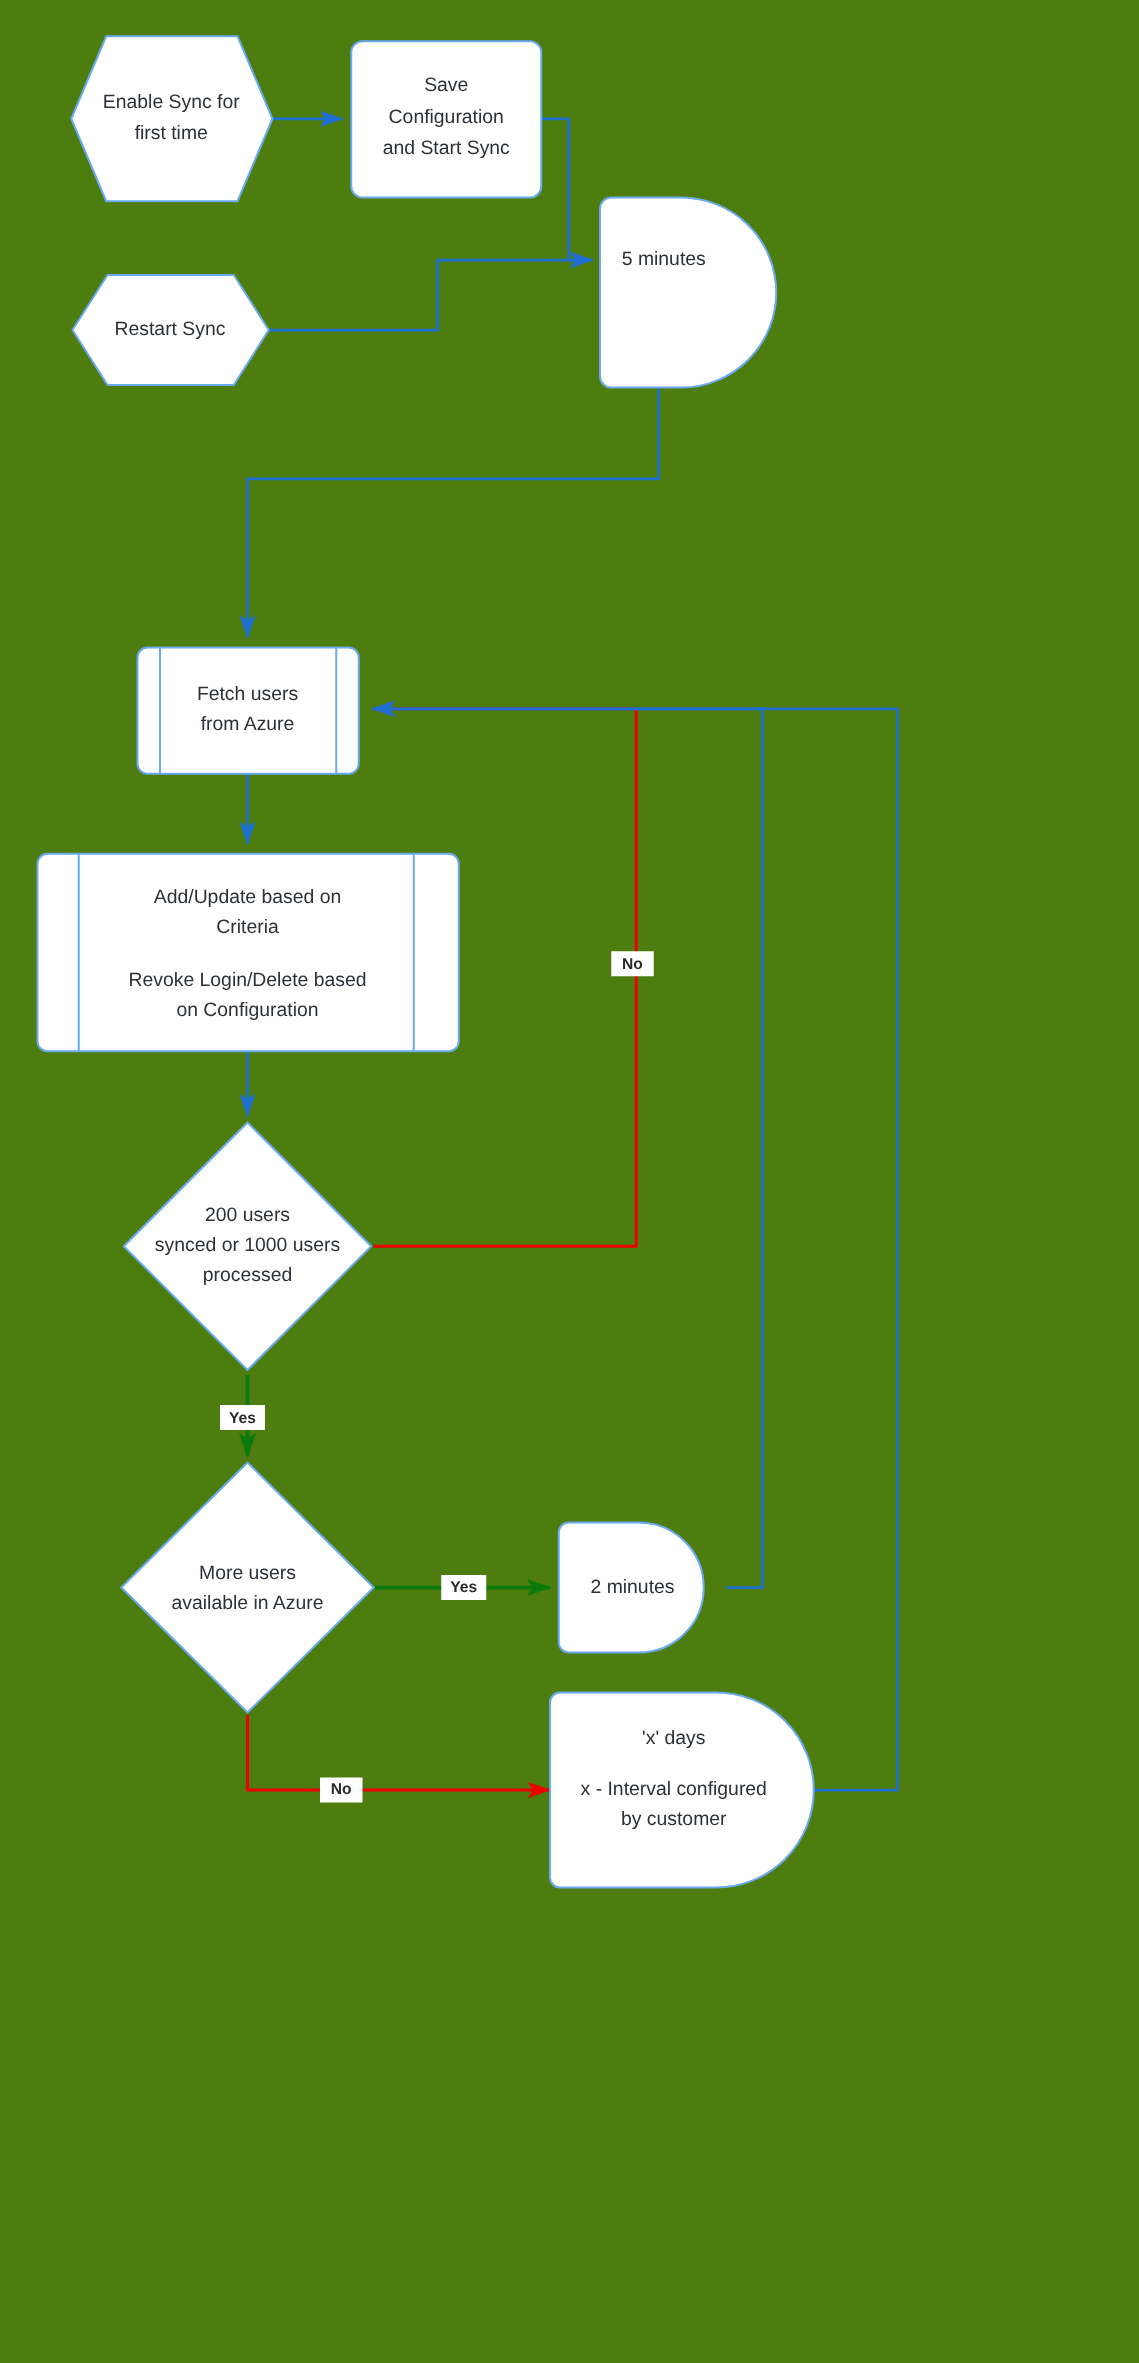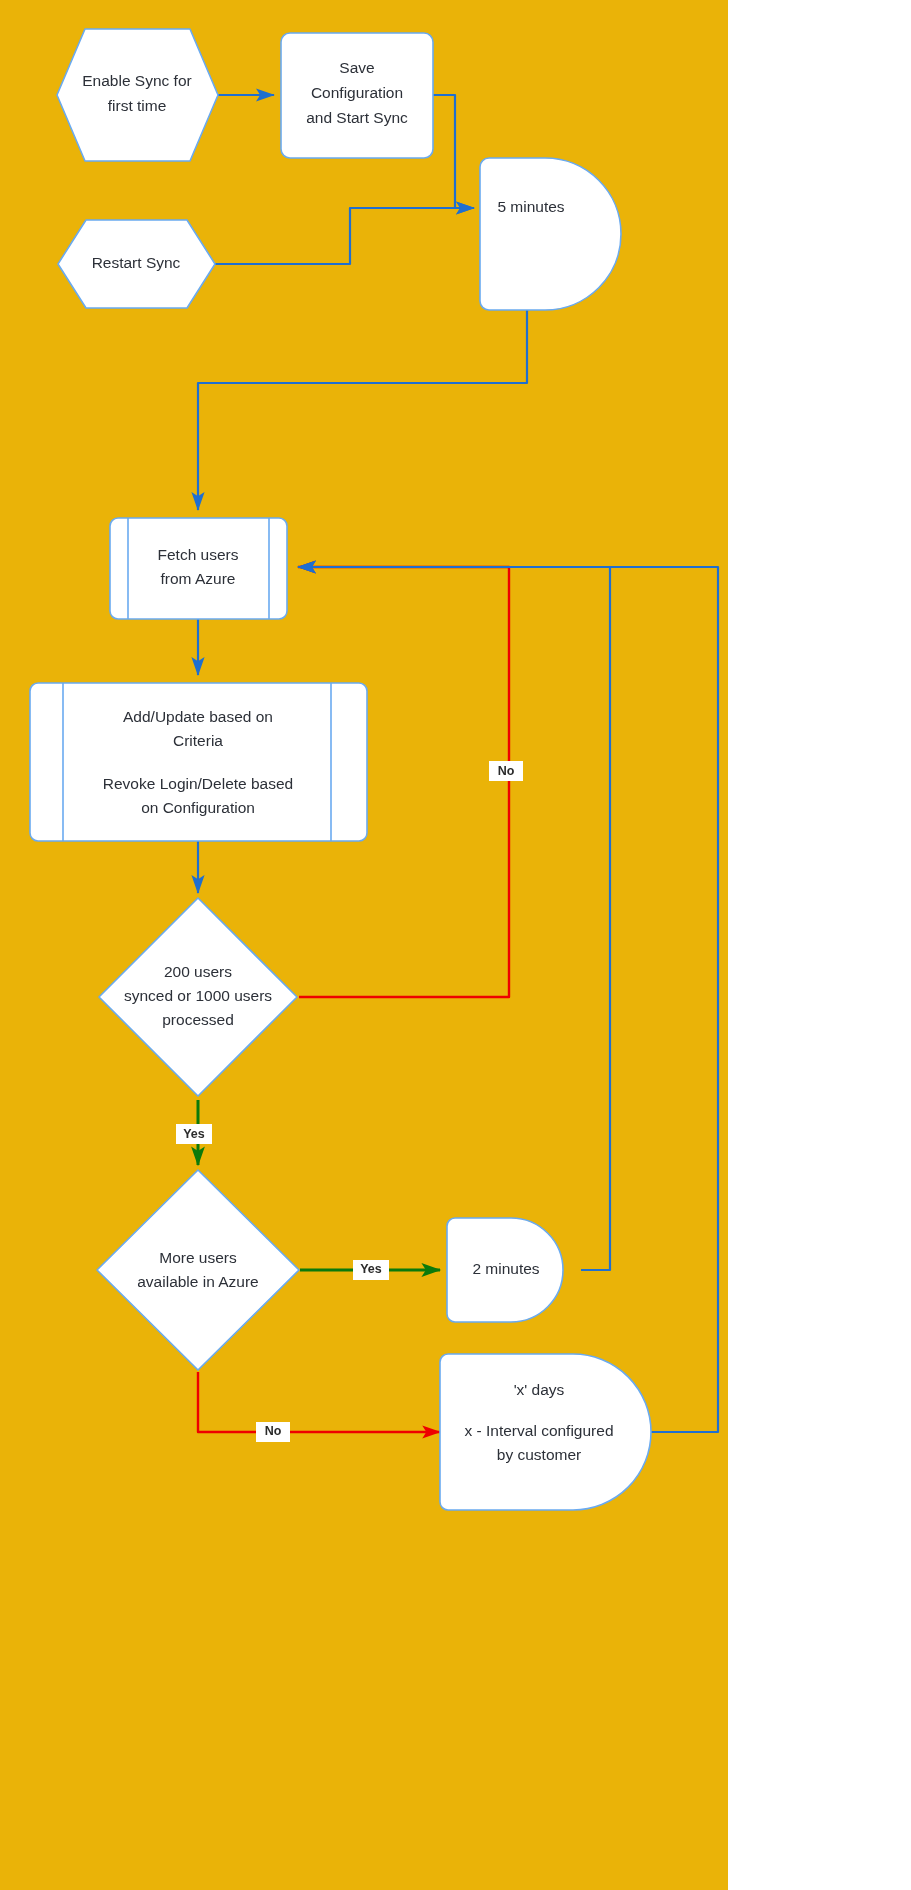--- a/index.html
+++ b/index.html
@@ -8,23 +8,23 @@
     background: #ffffff;
   }
   body {
     width: 911px;
     height: 1890px;
     font-family: "Liberation Sans", sans-serif;
     overflow: hidden;
   }
   #canvas {
     position: relative;
-    width: 728px;
+    width: 911px;
     height: 1890px;
-    background: #eab308;
+    background: #4d7c0f;
   }
   svg#flow {
     position: absolute;
     top: 0;
     left: 0;
     width: 911px;
     height: 1890px;
   }
   .shape-stroke {
     fill: #ffffff;

